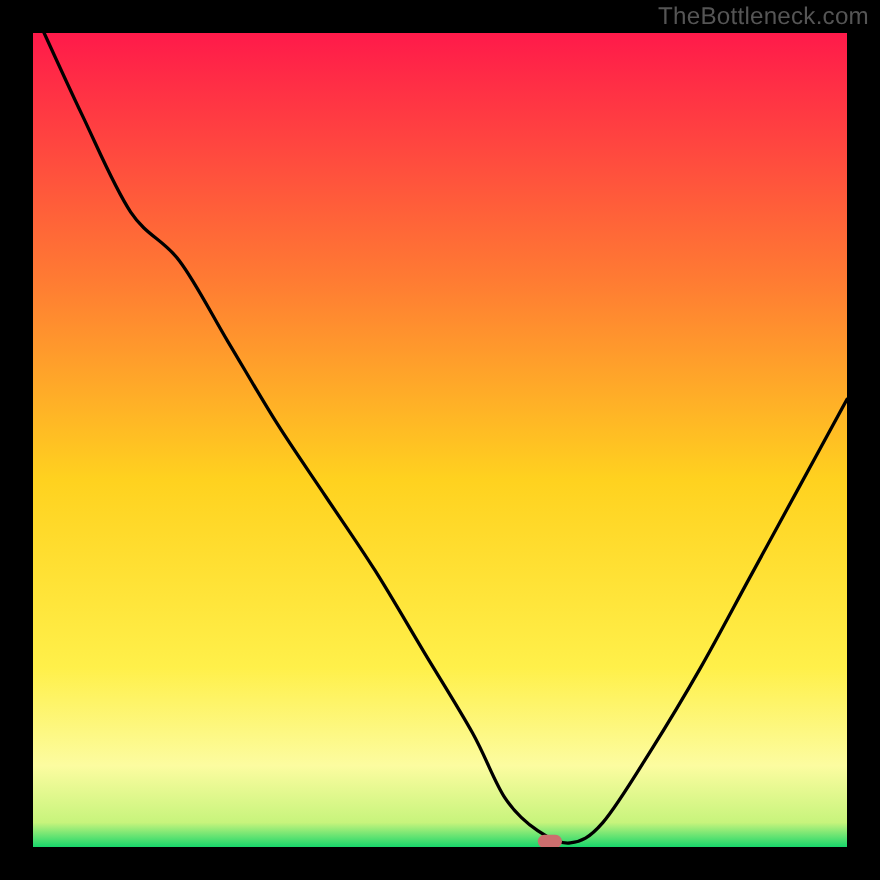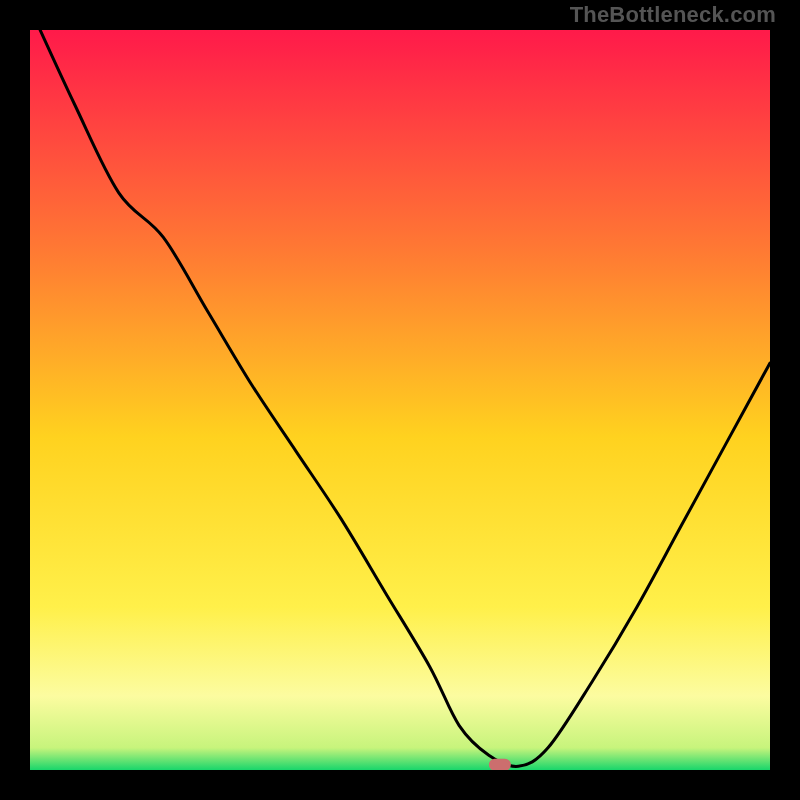--- a/index.html
+++ b/index.html
@@ -13,24 +13,24 @@
   }
   .frame {
     position: relative;
     width: 800px;
     height: 800px;
     background: #000;
   }
   .watermark {
     position: absolute;
     top: 2px;
-    right: 24px;
+    right: 10px;
     color: #555;
     font-size: 22px;
-    font-weight: 700;
+    font-weight: 400;
     letter-spacing: 0.2px;
     z-index: 4;
   }
   .plot-area {
     position: absolute;
     left: 30px;
     top: 30px;
     width: 740px;
     height: 740px;
   }

